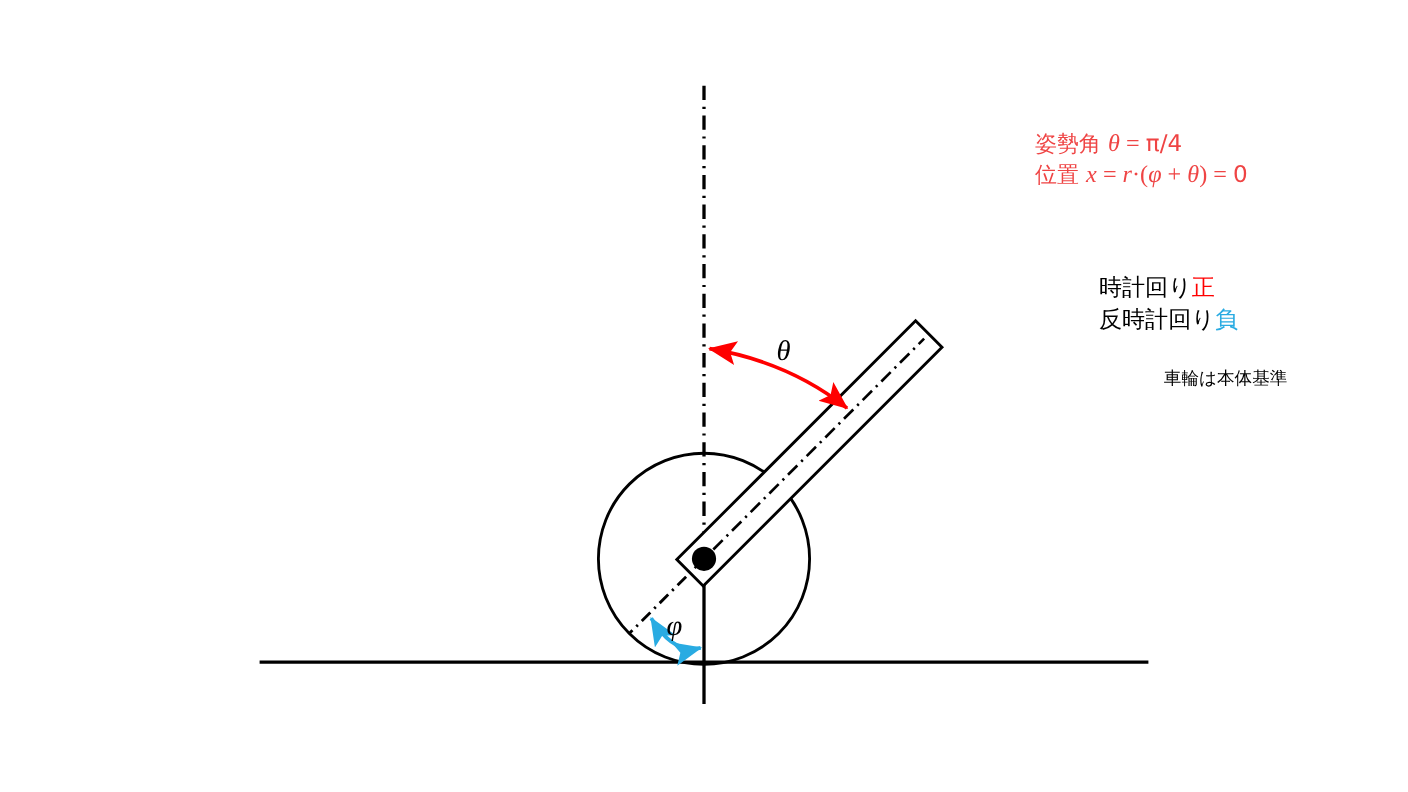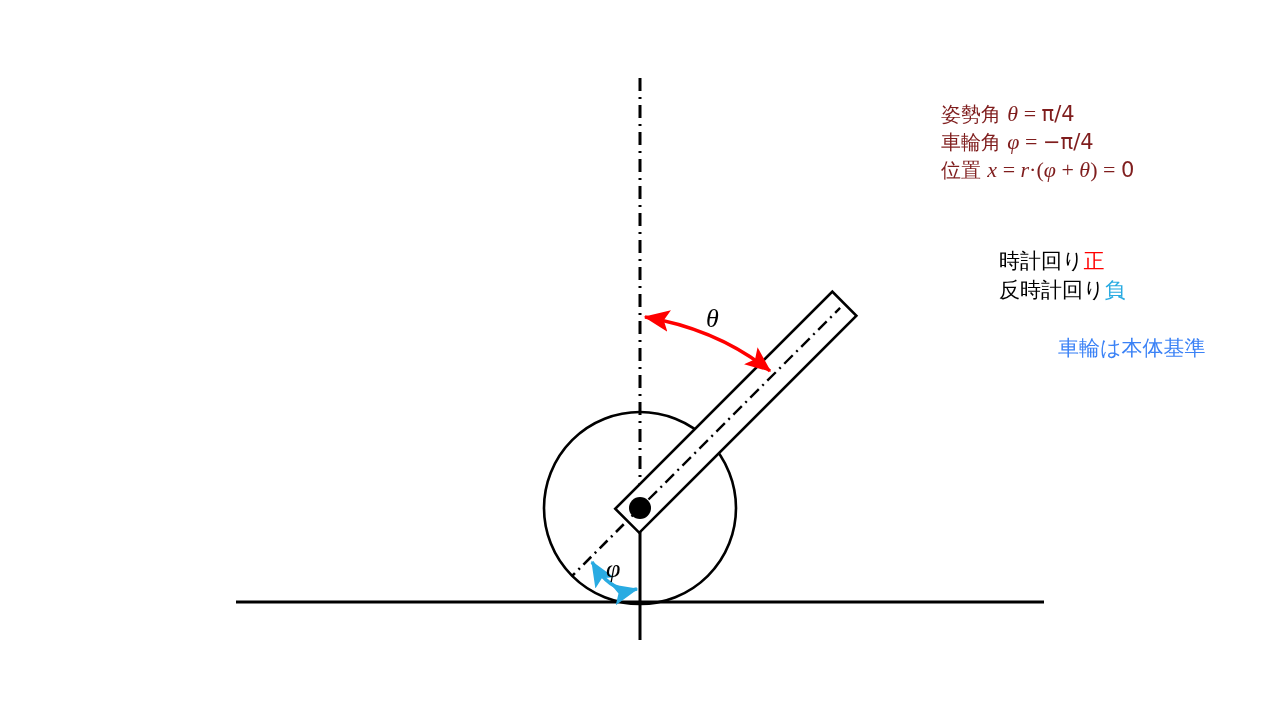--- a/index.html
+++ b/index.html
@@ -31,24 +31,24 @@
     position: absolute;
     left: 0;
     top: 0;
     width: 1280px;
     height: 720px;
     pointer-events: none;
   }
   .eqblock {
     position: absolute;
     left: 941px;
-    top: 100px;
+    top: 116px;
     font-size: 21px;
     line-height: 28px;
-    color: #7f1d1d;
+    color: #ef4444;
     white-space: nowrap;
   }
   .eqline {
     display: block;
     white-space: nowrap;
   }
   .jp {
     font-family: "DejaVu Sans", "Liberation Sans", sans-serif;
     font-size: 20px;
   }
@@ -78,22 +78,22 @@
     white-space: nowrap;
   }
   .signline { display: block; white-space: nowrap; }
   .pos { color: #ff0000; }
   .neg { color: #29abe2; }
   .noteblock {
     position: absolute;
     left: 1058px;
     top: 334px;
     font-family: Liberation Sans, sans-serif;
-    font-size: 21px;
-    color: #3b82f6;
+    font-size: 16px;
+    color: #000000;
     white-space: nowrap;
   }
   .glyph {
     font-family: "Liberation Serif", "DejaVu Serif", serif;
     font-style: italic;
     fill: #000000;
   }
 </style>
 </head>
 <body>
@@ -142,23 +142,20 @@
     <text class="glyph" x="606" y="577" font-size="26">φ</text>
   </svg>
 
   <div class="annotations">
 
     <div class="eqblock">
       <span class="eqline">
         <span class="jp">姿勢角</span><span class="jp">&nbsp;</span><span class="math">θ</span><span class="op">&nbsp;</span><span class="op">=</span><span class="op">&nbsp;</span><span class="mathup">π/4</span>
       </span>
       <span class="eqline">
-        <span class="jp">車輪角</span><span class="jp">&nbsp;</span><span class="math">φ</span><span class="op">&nbsp;</span><span class="op">=</span><span class="op">&nbsp;</span><span class="mathup">−π/4</span>
-      </span>
-      <span class="eqline">
         <span class="jp">位置</span><span class="jp">&nbsp;</span><span class="math">x</span><span class="op">&nbsp;</span><span class="op">=</span><span class="op">&nbsp;</span><span class="math">r</span><span class="op">·</span><span class="op">(</span><span class="math">φ</span><span class="op">&nbsp;</span><span class="op">+</span><span class="op">&nbsp;</span><span class="math">θ</span><span class="op">)</span><span class="op">&nbsp;</span><span class="op">=</span><span class="op">&nbsp;</span><span class="mathup">0</span>
       </span>
     </div>
 
     <div class="signblock">
       <span class="signline">
         <span>時計回り</span><span class="pos">正</span>
       </span>
       <span class="signline">
         <span>反時計回り</span><span class="neg">負</span>

